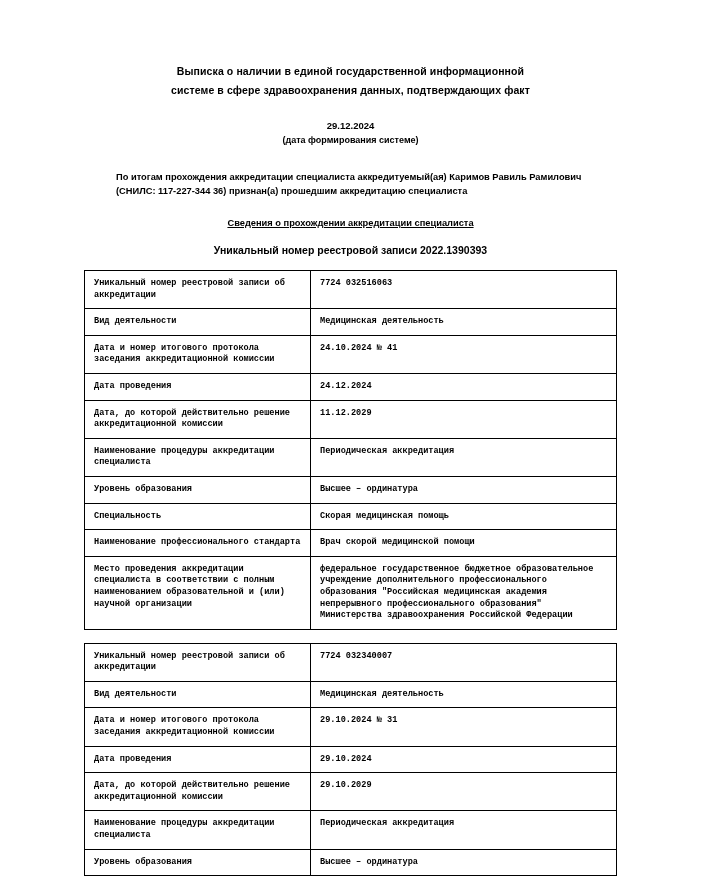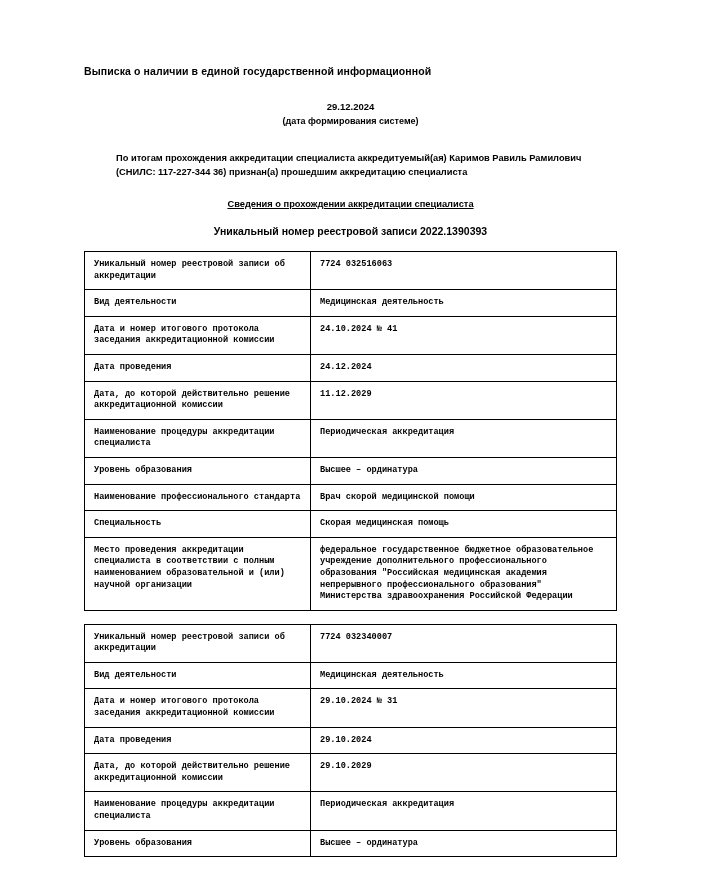--- a/index.html
+++ b/index.html
@@ -15,21 +15,21 @@
     -webkit-font-smoothing: antialiased;
   }
   .page {
     width: 701px;
     height: 881px;
     box-sizing: border-box;
     padding: 62px 84px 0 84px;
     position: relative;
   }
   .doc-title {
-    text-align: left;
+    text-align: center;
     font-weight: bold;
     font-size: 10.5px;
     line-height: 19px;
     letter-spacing: 0.1px;
     margin: 0 0 0 0;
   }
   .doc-title div {
     white-space: nowrap;
   }
   .date-block {
@@ -93,20 +93,21 @@
     font-weight: bold;
   }
 </style>
 </head>
 <body>
 
 <div class="page">
 
   <div class="doc-title">
     <div>Выписка о наличии в единой государственной информационной</div>
+    <div>системе в сфере здравоохранения данных, подтверждающих факт</div>
   </div>
 
   <div class="date-block">
     <div class="date-value">29.12.2024</div>
     <div class="date-caption">(дата формирования системе)</div>
   </div>
 
   <div class="statement">По итогам прохождения аккредитации специалиста аккредитуемый(ая) Каримов Равиль Рамилович (СНИЛС: 117-227-344 36) признан(а) прошедшим аккредитацию специалиста</div>
 
   <div class="section-heading">Сведения о прохождении аккредитации специалиста</div>
@@ -137,26 +138,26 @@
       </tr>
       <tr>
         <td class="label">Наименование процедуры аккредитации специалиста</td>
         <td class="value">Периодическая аккредитация</td>
       </tr>
       <tr>
         <td class="label">Уровень образования</td>
         <td class="value">Высшее – ординатура</td>
       </tr>
       <tr>
+        <td class="label">Специальность</td>
+        <td class="value">Скорая медицинская помощь</td>
+      </tr>
+      <tr>
         <td class="label">Наименование профессионального стандарта</td>
         <td class="value">Врач скорой медицинской помощи</td>
-      </tr>
-      <tr>
-        <td class="label">Специальность</td>
-        <td class="value">Скорая медицинская помощь</td>
       </tr>
       <tr>
         <td class="label">Место проведения аккредитации специалиста в соответствии с полным наименованием образовательной и (или) научной организации</td>
         <td class="value">федеральное государственное бюджетное образовательное учреждение дополнительного профессионального образования "Российская медицинская академия непрерывного профессионального образования" Министерства здравоохранения Российской Федерации</td>
       </tr>
     </tbody>
   </table>
 
   <table class="reg-table second">
     <tbody>

